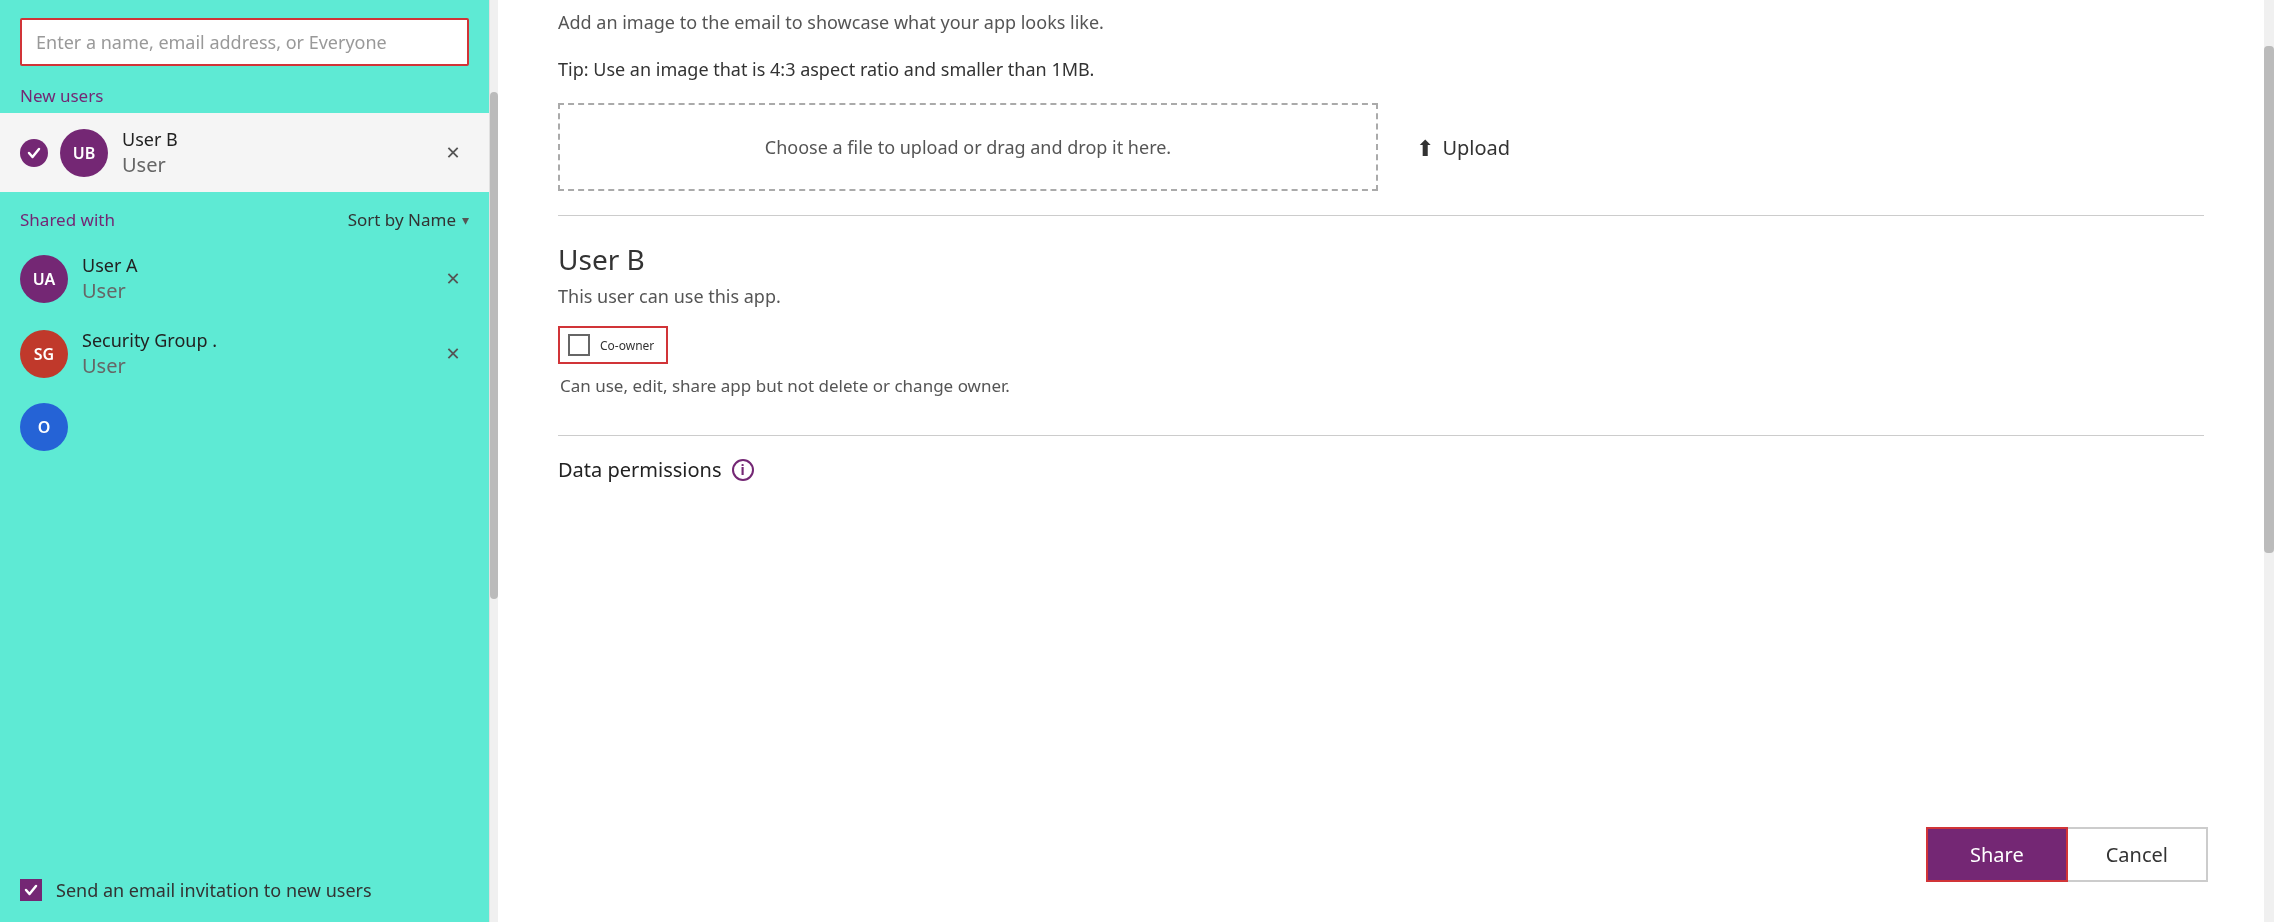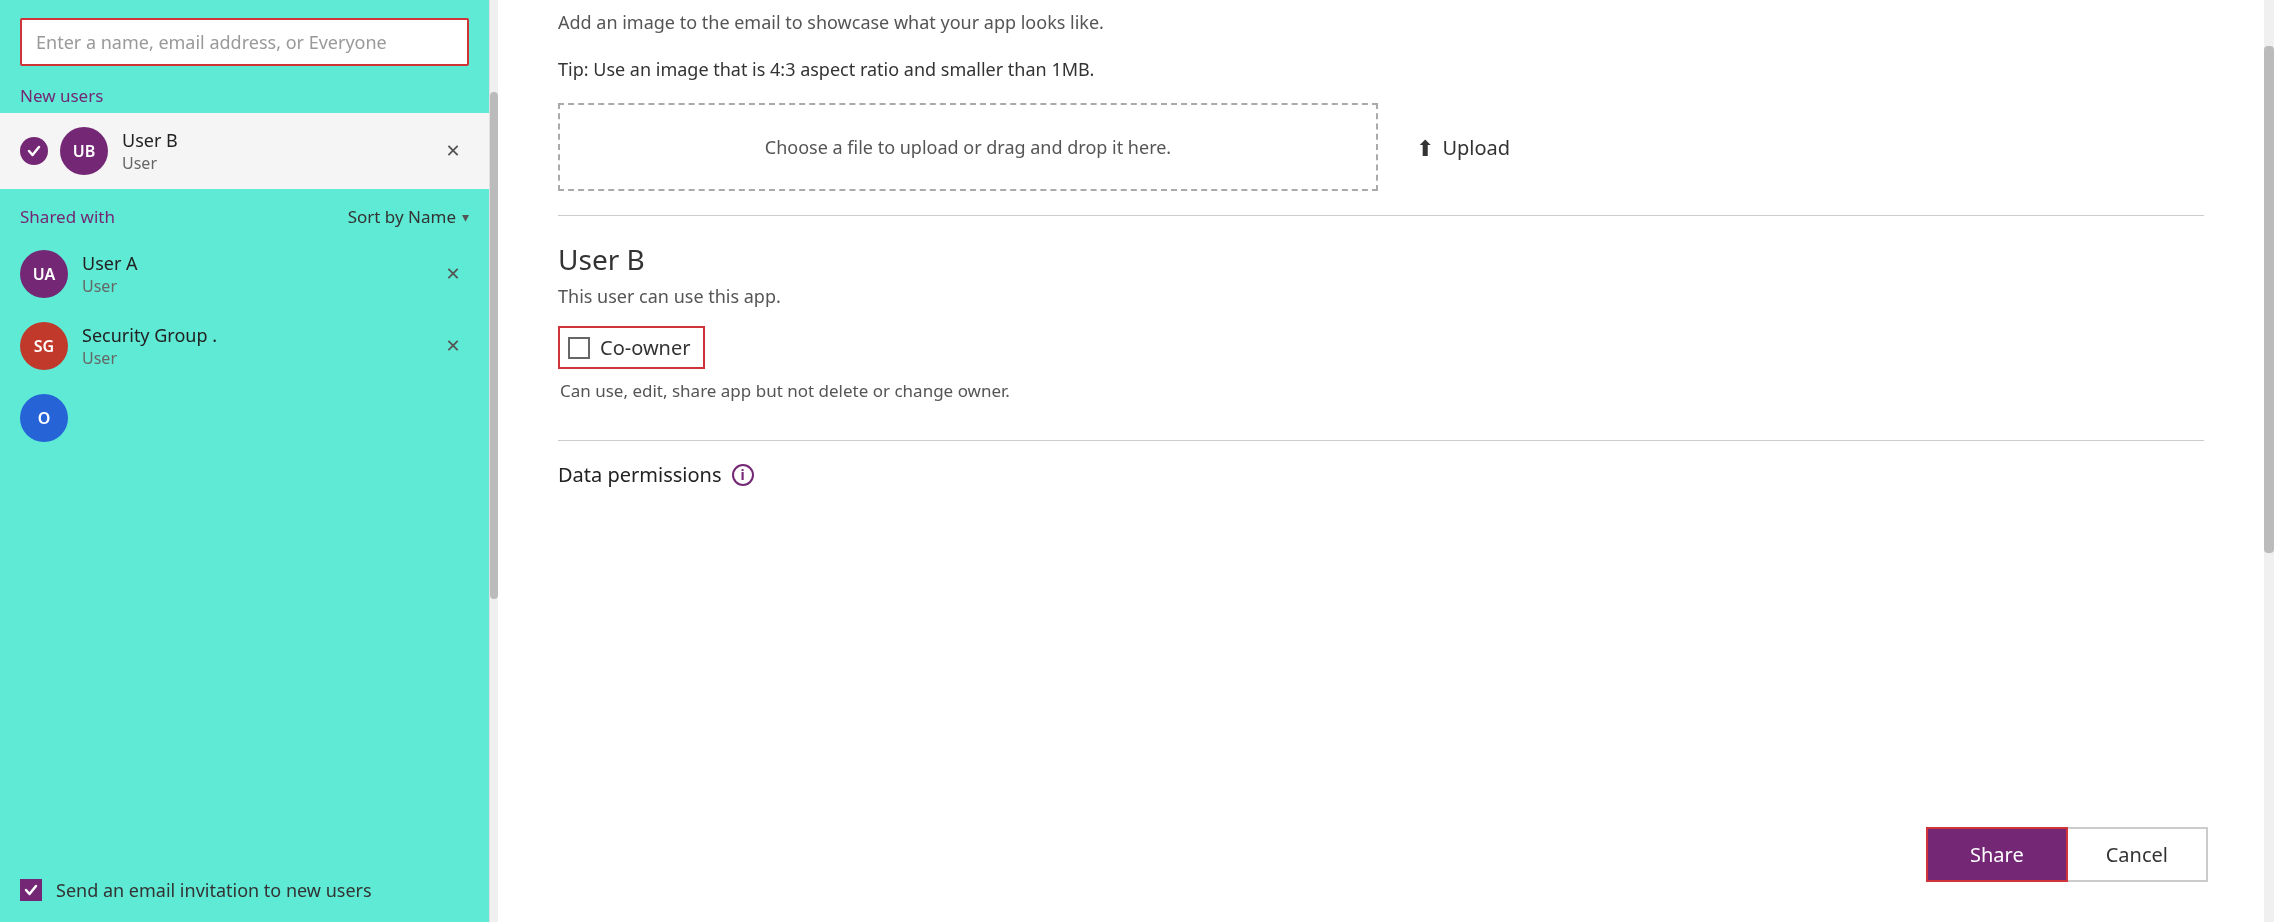--- a/index.html
+++ b/index.html
@@ -99,21 +99,21 @@
       flex: 1;
     }
 
     .user-name {
       font-size: 18px;
       color: #222;
       font-weight: 400;
     }
 
     .user-role {
-      font-size: 16px;
+      font-size: 20px;
       color: #666;
     }
 
     .remove-btn {
       width: 32px;
       height: 32px;
       display: flex;
       align-items: center;
       justify-content: center;
       cursor: pointer;
@@ -288,21 +288,21 @@
       border: 2px solid #666;
       background: #fff;
       display: flex;
       align-items: center;
       justify-content: center;
       cursor: pointer;
       flex-shrink: 0;
     }
 
     .coowner-label {
-      font-size: 20px;
+      font-size: 12px;
       color: #333;
     }
 
     .coowner-note {
       font-size: 17px;
       color: #555;
       margin-left: 2px;
       margin-bottom: 8px;
     }
 

